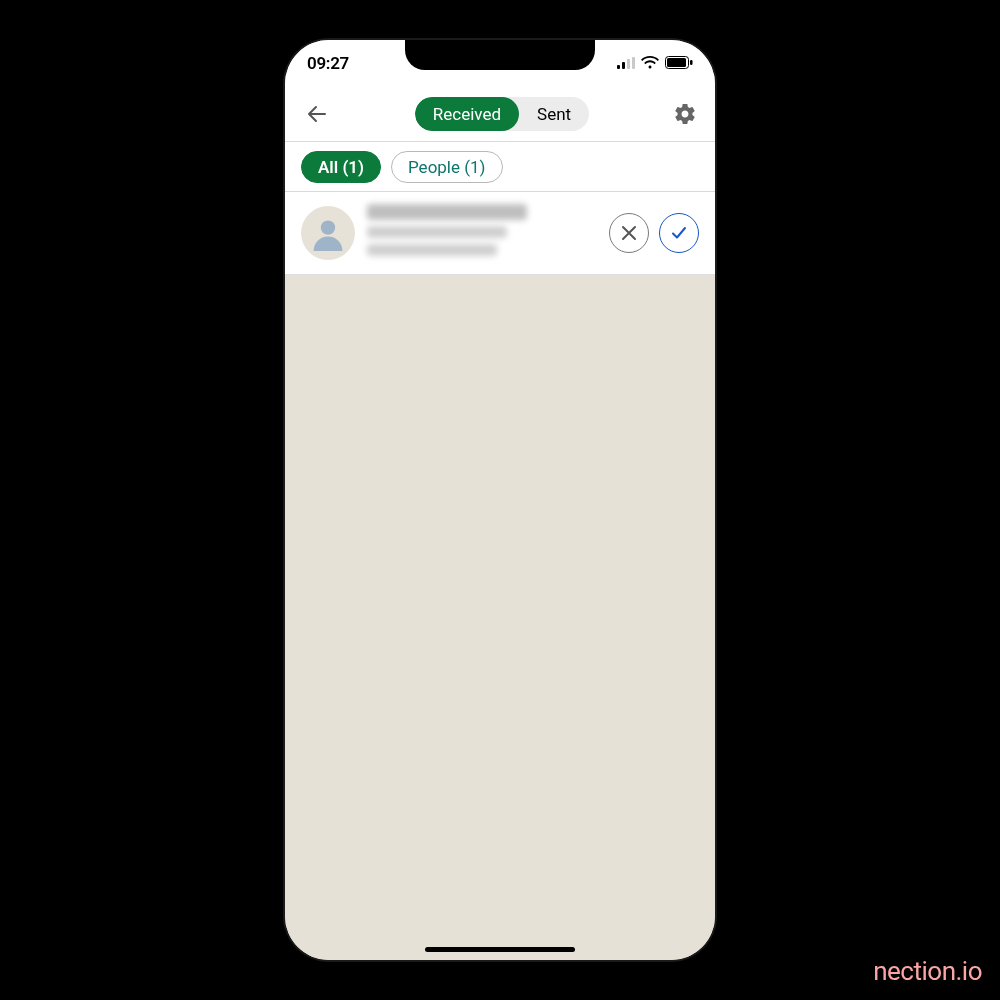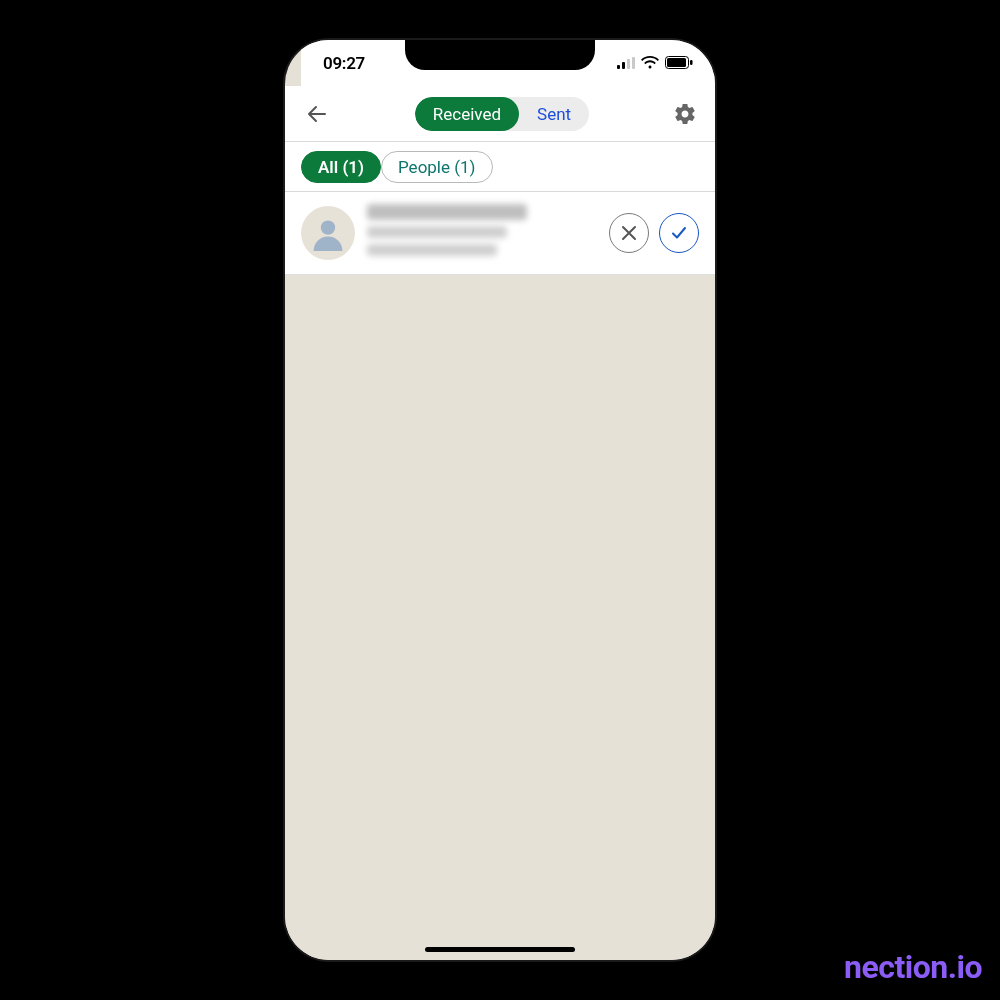--- a/index.html
+++ b/index.html
@@ -31,21 +31,21 @@
     width: 190px;
     height: 30px;
     background: #000;
     border-bottom-left-radius: 20px;
     border-bottom-right-radius: 20px;
     z-index: 50;
   }
   .statusbar {
     position: absolute;
     top: 0;
-    left: 16px;
+    left: 0;
     right: 0;
     height: 46px;
     background: #fff;
     display: flex;
     align-items: center;
     padding: 0 22px;
     z-index: 40;
     justify-content: space-between;
   }
   .statusbar .time {
@@ -87,21 +87,21 @@
     border-radius: 18px;
     height: 34px;
     overflow: hidden;
   }
   .seg-item {
     display: flex;
     align-items: center;
     justify-content: center;
     padding: 0 18px;
     font-size: 17px;
-    color: #1d4ed8;
+    color: #000000;
     cursor: pointer;
   }
   .seg-item.active {
     background: #0b7a3b;
     color: #fff;
     border-radius: 18px;
   }
   .gear {
     width: 28px;
     height: 28px;
@@ -113,20 +113,21 @@
   .filters {
     position: absolute;
     top: 102px;
     left: 0;
     right: 0;
     height: 50px;
     background: #fff;
     border-bottom: 1px solid #d9d9d9;
     display: flex;
     align-items: center;
+    gap: 10px;
     padding: 0 16px;
     z-index: 25;
   }
   .chip {
     height: 32px;
     border-radius: 18px;
     display: flex;
     align-items: center;
     padding: 0 16px;
     font-size: 17px;
@@ -207,23 +208,23 @@
     width: 150px;
     height: 5px;
     background: #000;
     border-radius: 3px;
     z-index: 60;
   }
   .watermark {
     position: absolute;
     right: 18px;
     bottom: 14px;
-    color: #8b5cf6;
-    font-weight: 700;
-    font-size: 32px;
+    color: #fca5a5;
+    font-weight: 400;
+    font-size: 26px;
     letter-spacing: -0.5px;
   }
 </style>
 </head>
 <body>
 
 <div class="phone">
   <div class="notch"></div>
 
   <div class="statusbar">

